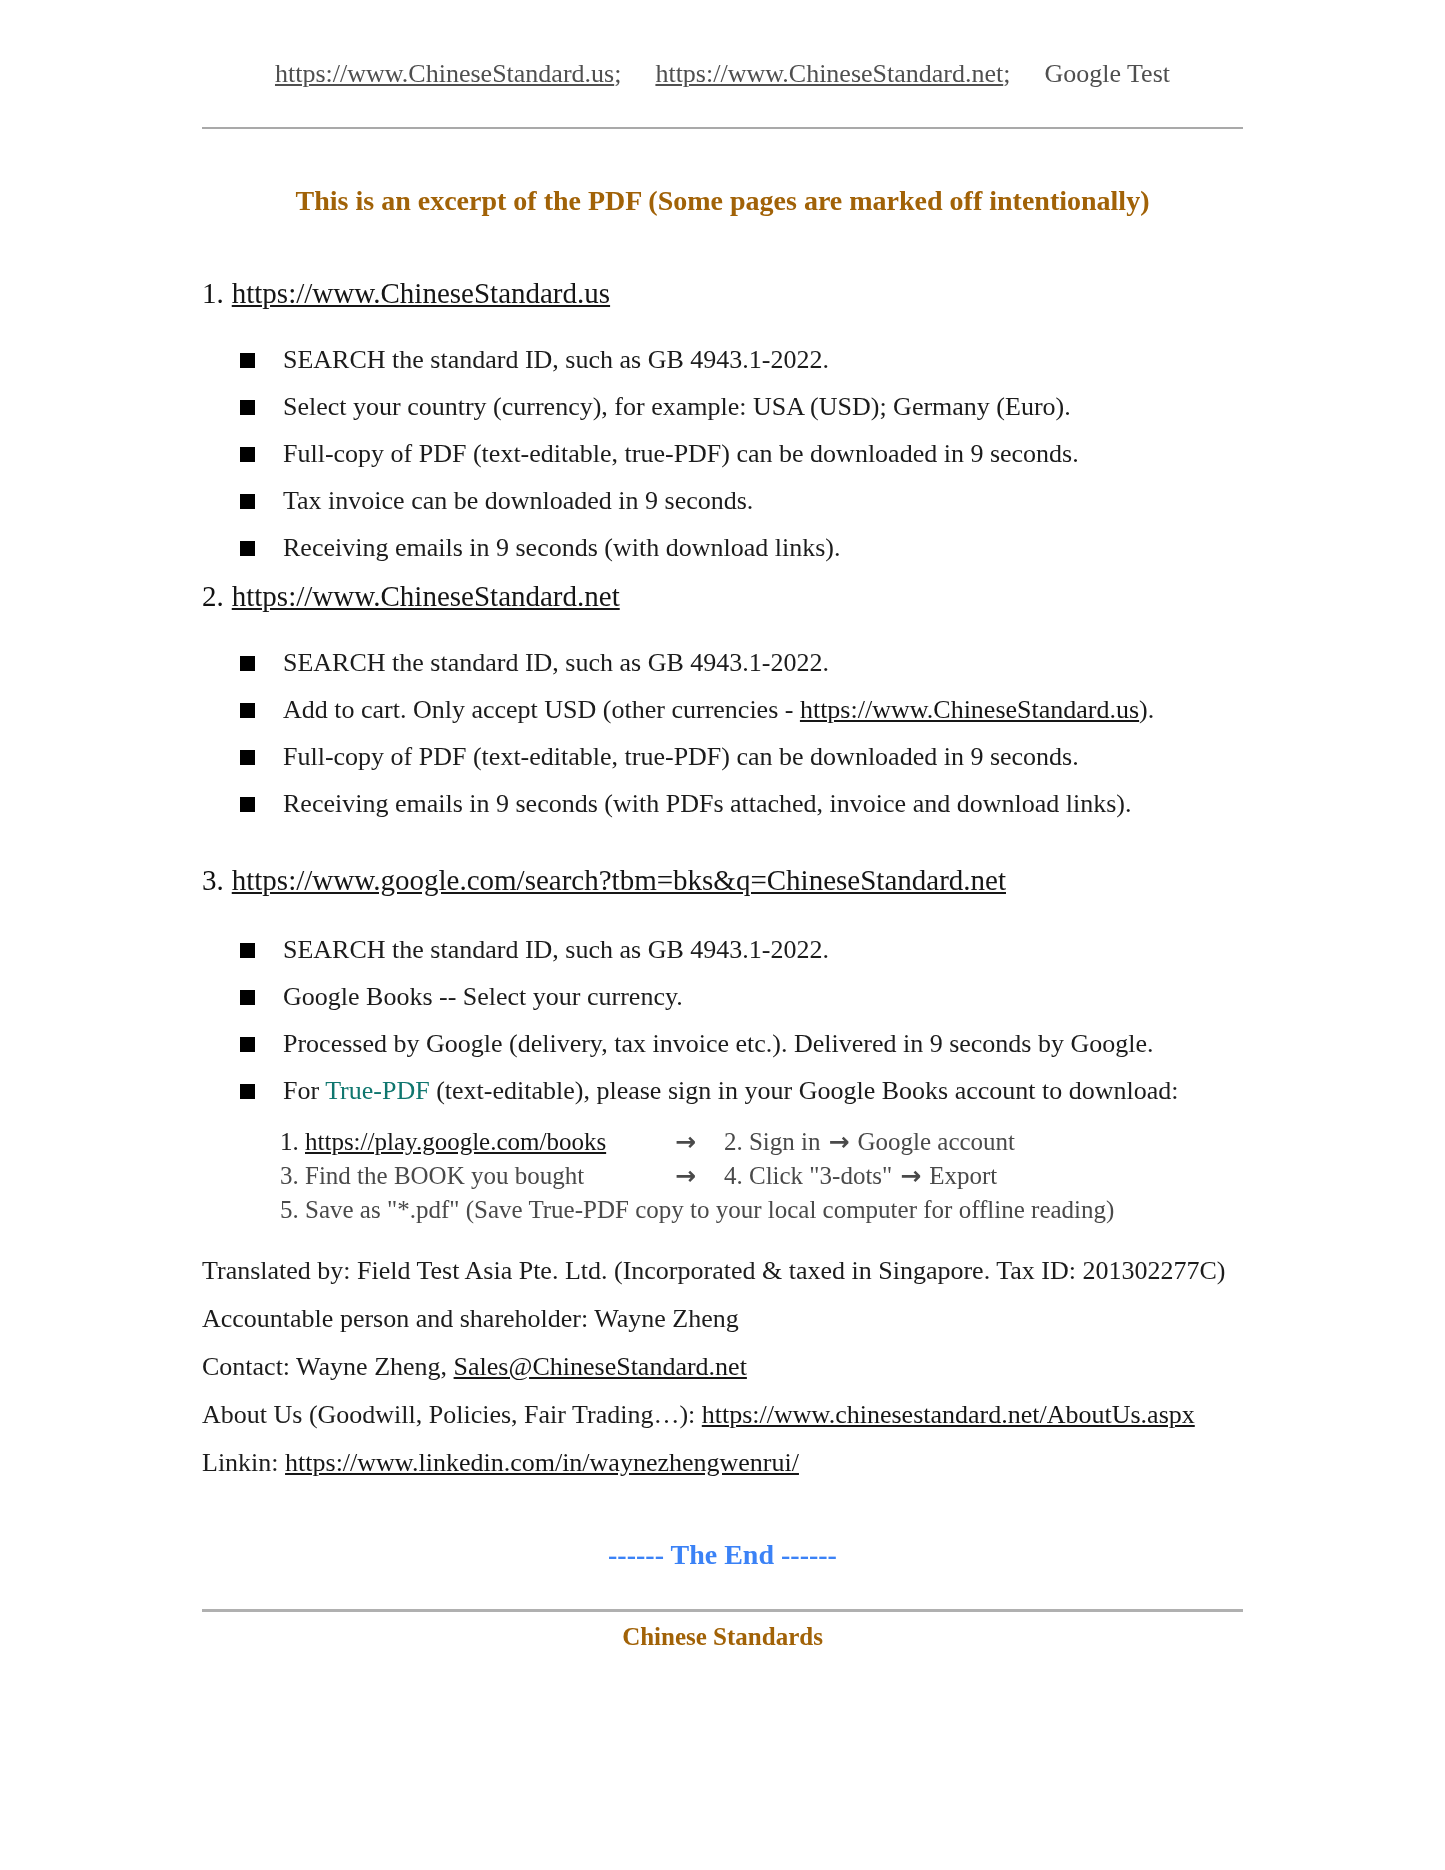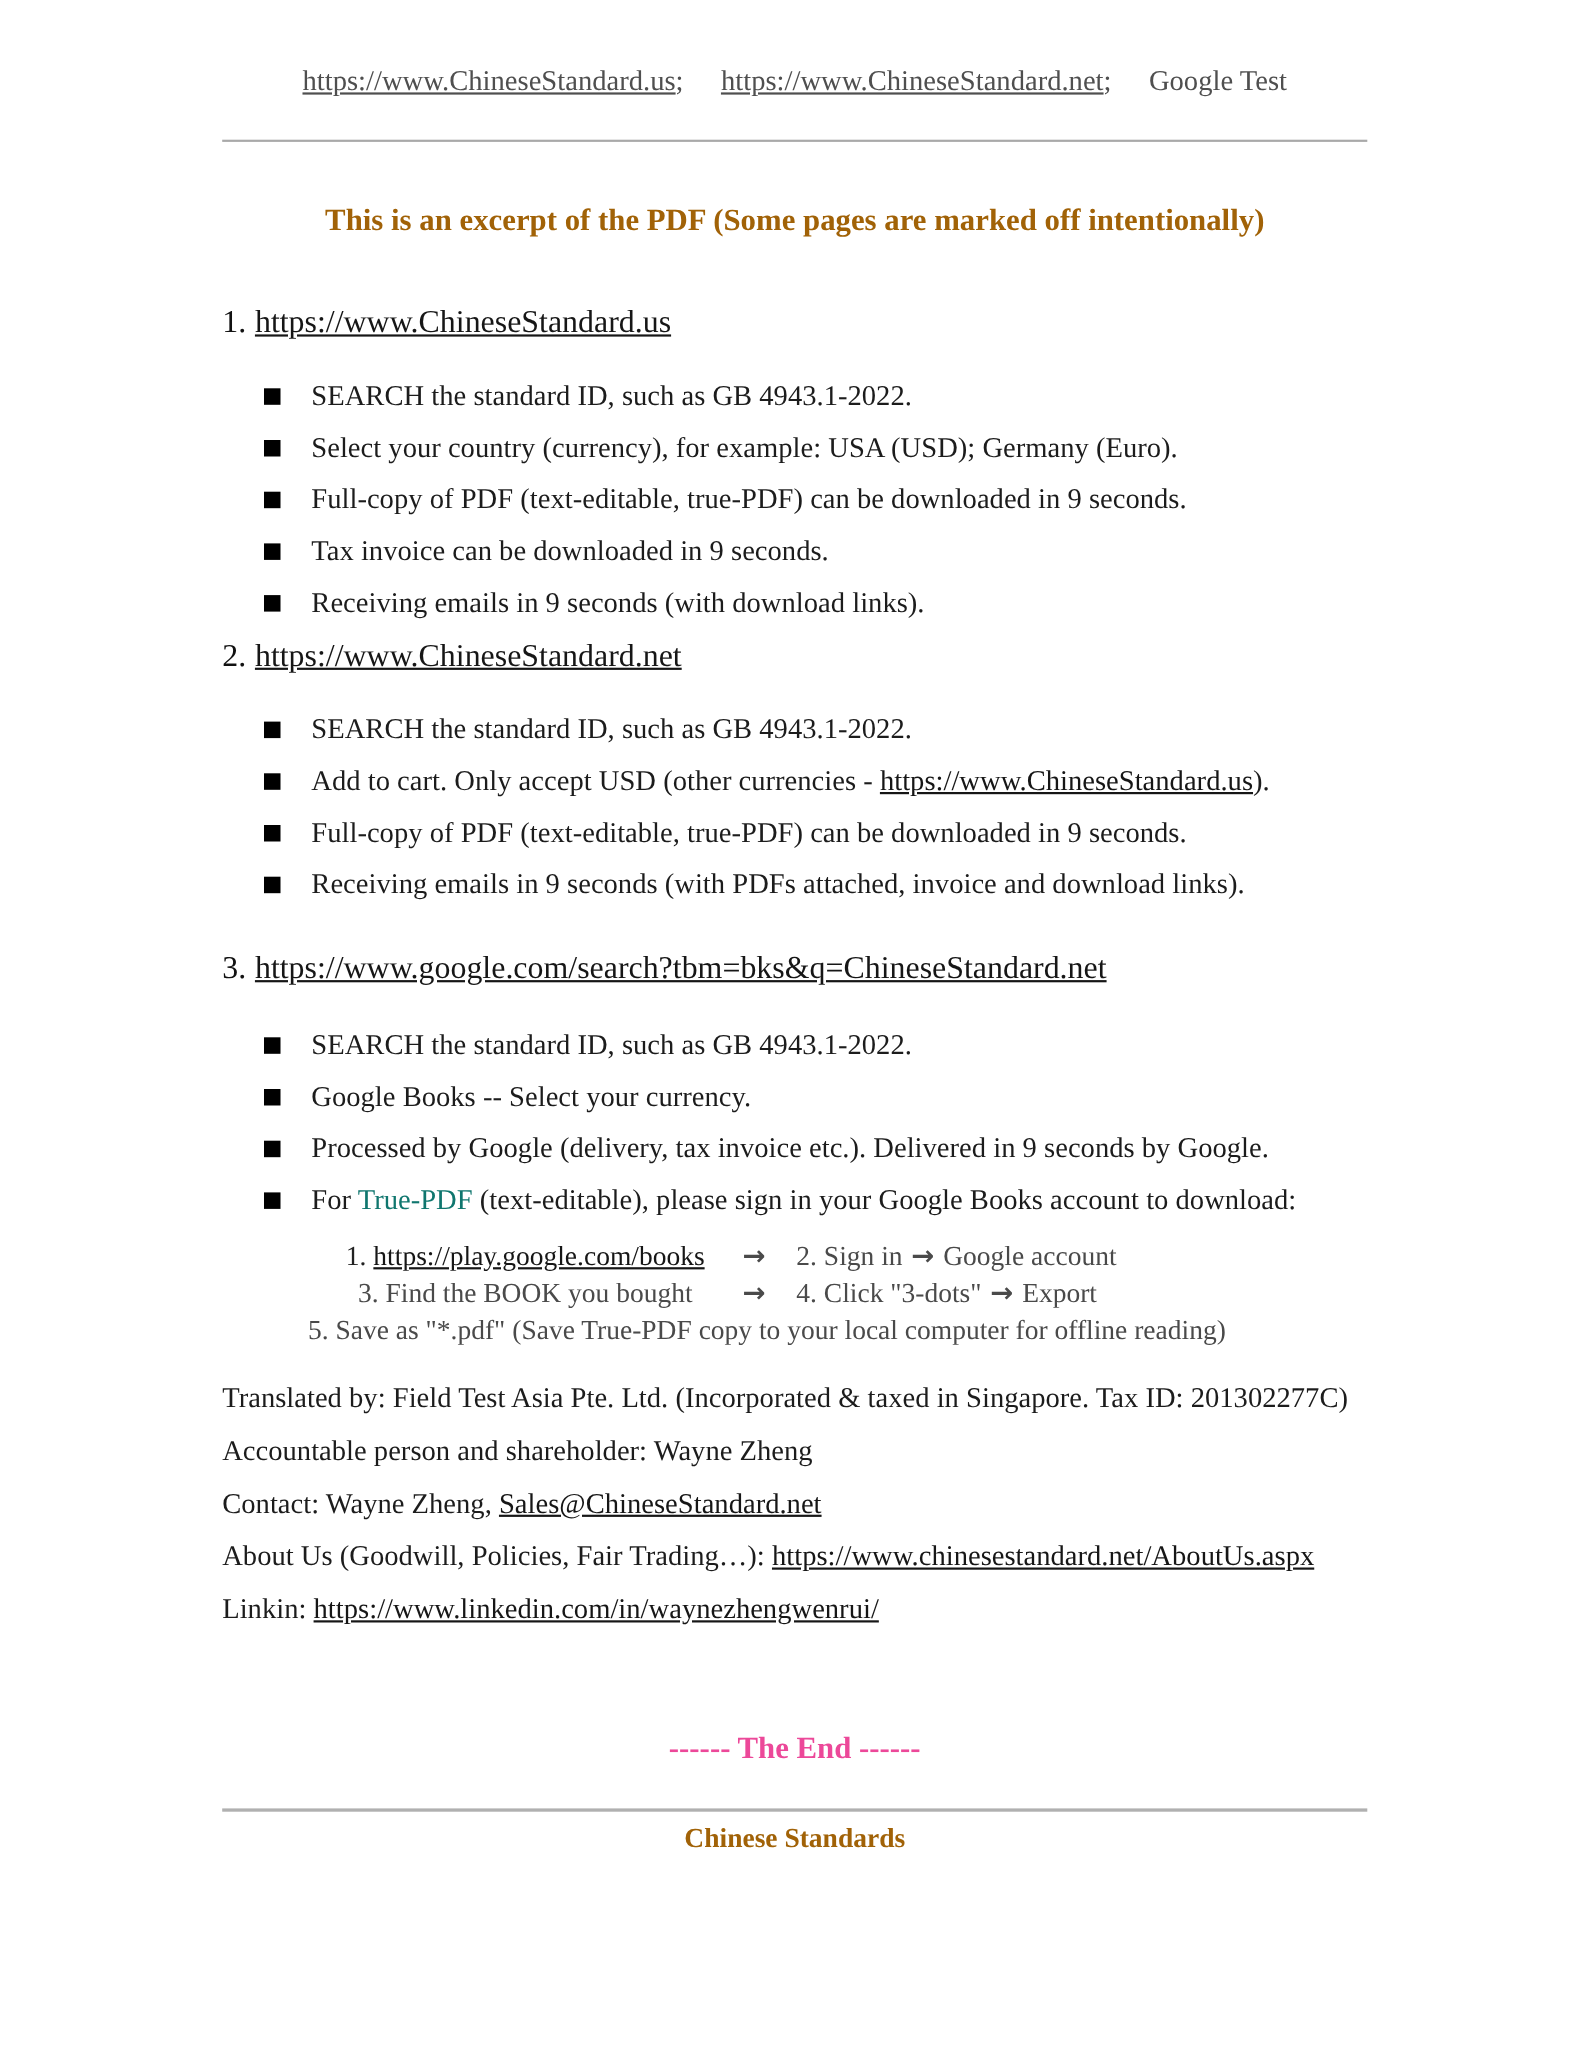--- a/index.html
+++ b/index.html
@@ -30,31 +30,31 @@
 
   .bullet{padding-left:38px;font-size:26px;line-height:26px;height:26px;margin-bottom:21px;white-space:nowrap;}
   .first-bullet{margin-top:39px;}
   .first-bullet-s3{margin-top:42px;}
   .sq{display:inline-block;width:15px;height:15px;background:#000;margin-right:28px;}
   .gray-inline{color:#0f766e;}
 
   
   .steps{margin-left:78px;margin-top:8px;font-size:25px;color:#4a4a4a;}
   .step-row{line-height:34px;height:34px;white-space:nowrap;}
-  .step-left{display:inline-block;width:395px;text-align:center;}
+  .step-left{display:inline-block;width:395px;}
   .step-left .dark{color:#222;}
   .step-arrow{font-family:"DejaVu Sans",sans-serif;font-weight:bold;color:#4a4a4a;margin-right:28px;}
   .inner-arrow{font-family:"DejaVu Sans",sans-serif;font-weight:bold;color:#4a4a4a;margin:0 8px;}
 
   
   .info{font-size:26px;line-height:26px;height:26px;margin-bottom:22px;white-space:nowrap;}
   .info-first{margin-top:31px;}
 
   
-  .the-end{margin-top:100px;text-align:center;font-size:28px;line-height:1;font-weight:bold;color:#ec4899;}
+  .the-end{margin-top:65px;text-align:center;font-size:28px;line-height:1;font-weight:bold;color:#3b82f6;}
   .bottom-rule{margin-top:40px;border:0;border-top:3px solid #b0b0b0;height:0;}
   .page-footer{margin-top:12px;text-align:center;font-size:25px;line-height:1;color:#a16207;font-weight:bold;}
 </style>
 </head>
 <body>
 
 <div class="page-pad">
 
   <div class="header">
     <span class="hlink">https://www.ChineseStandard.us</span><span class="hsep">;</span><span class="hlink">https://www.ChineseStandard.net</span><span class="hsep">;</span><span>Google Test</span>

